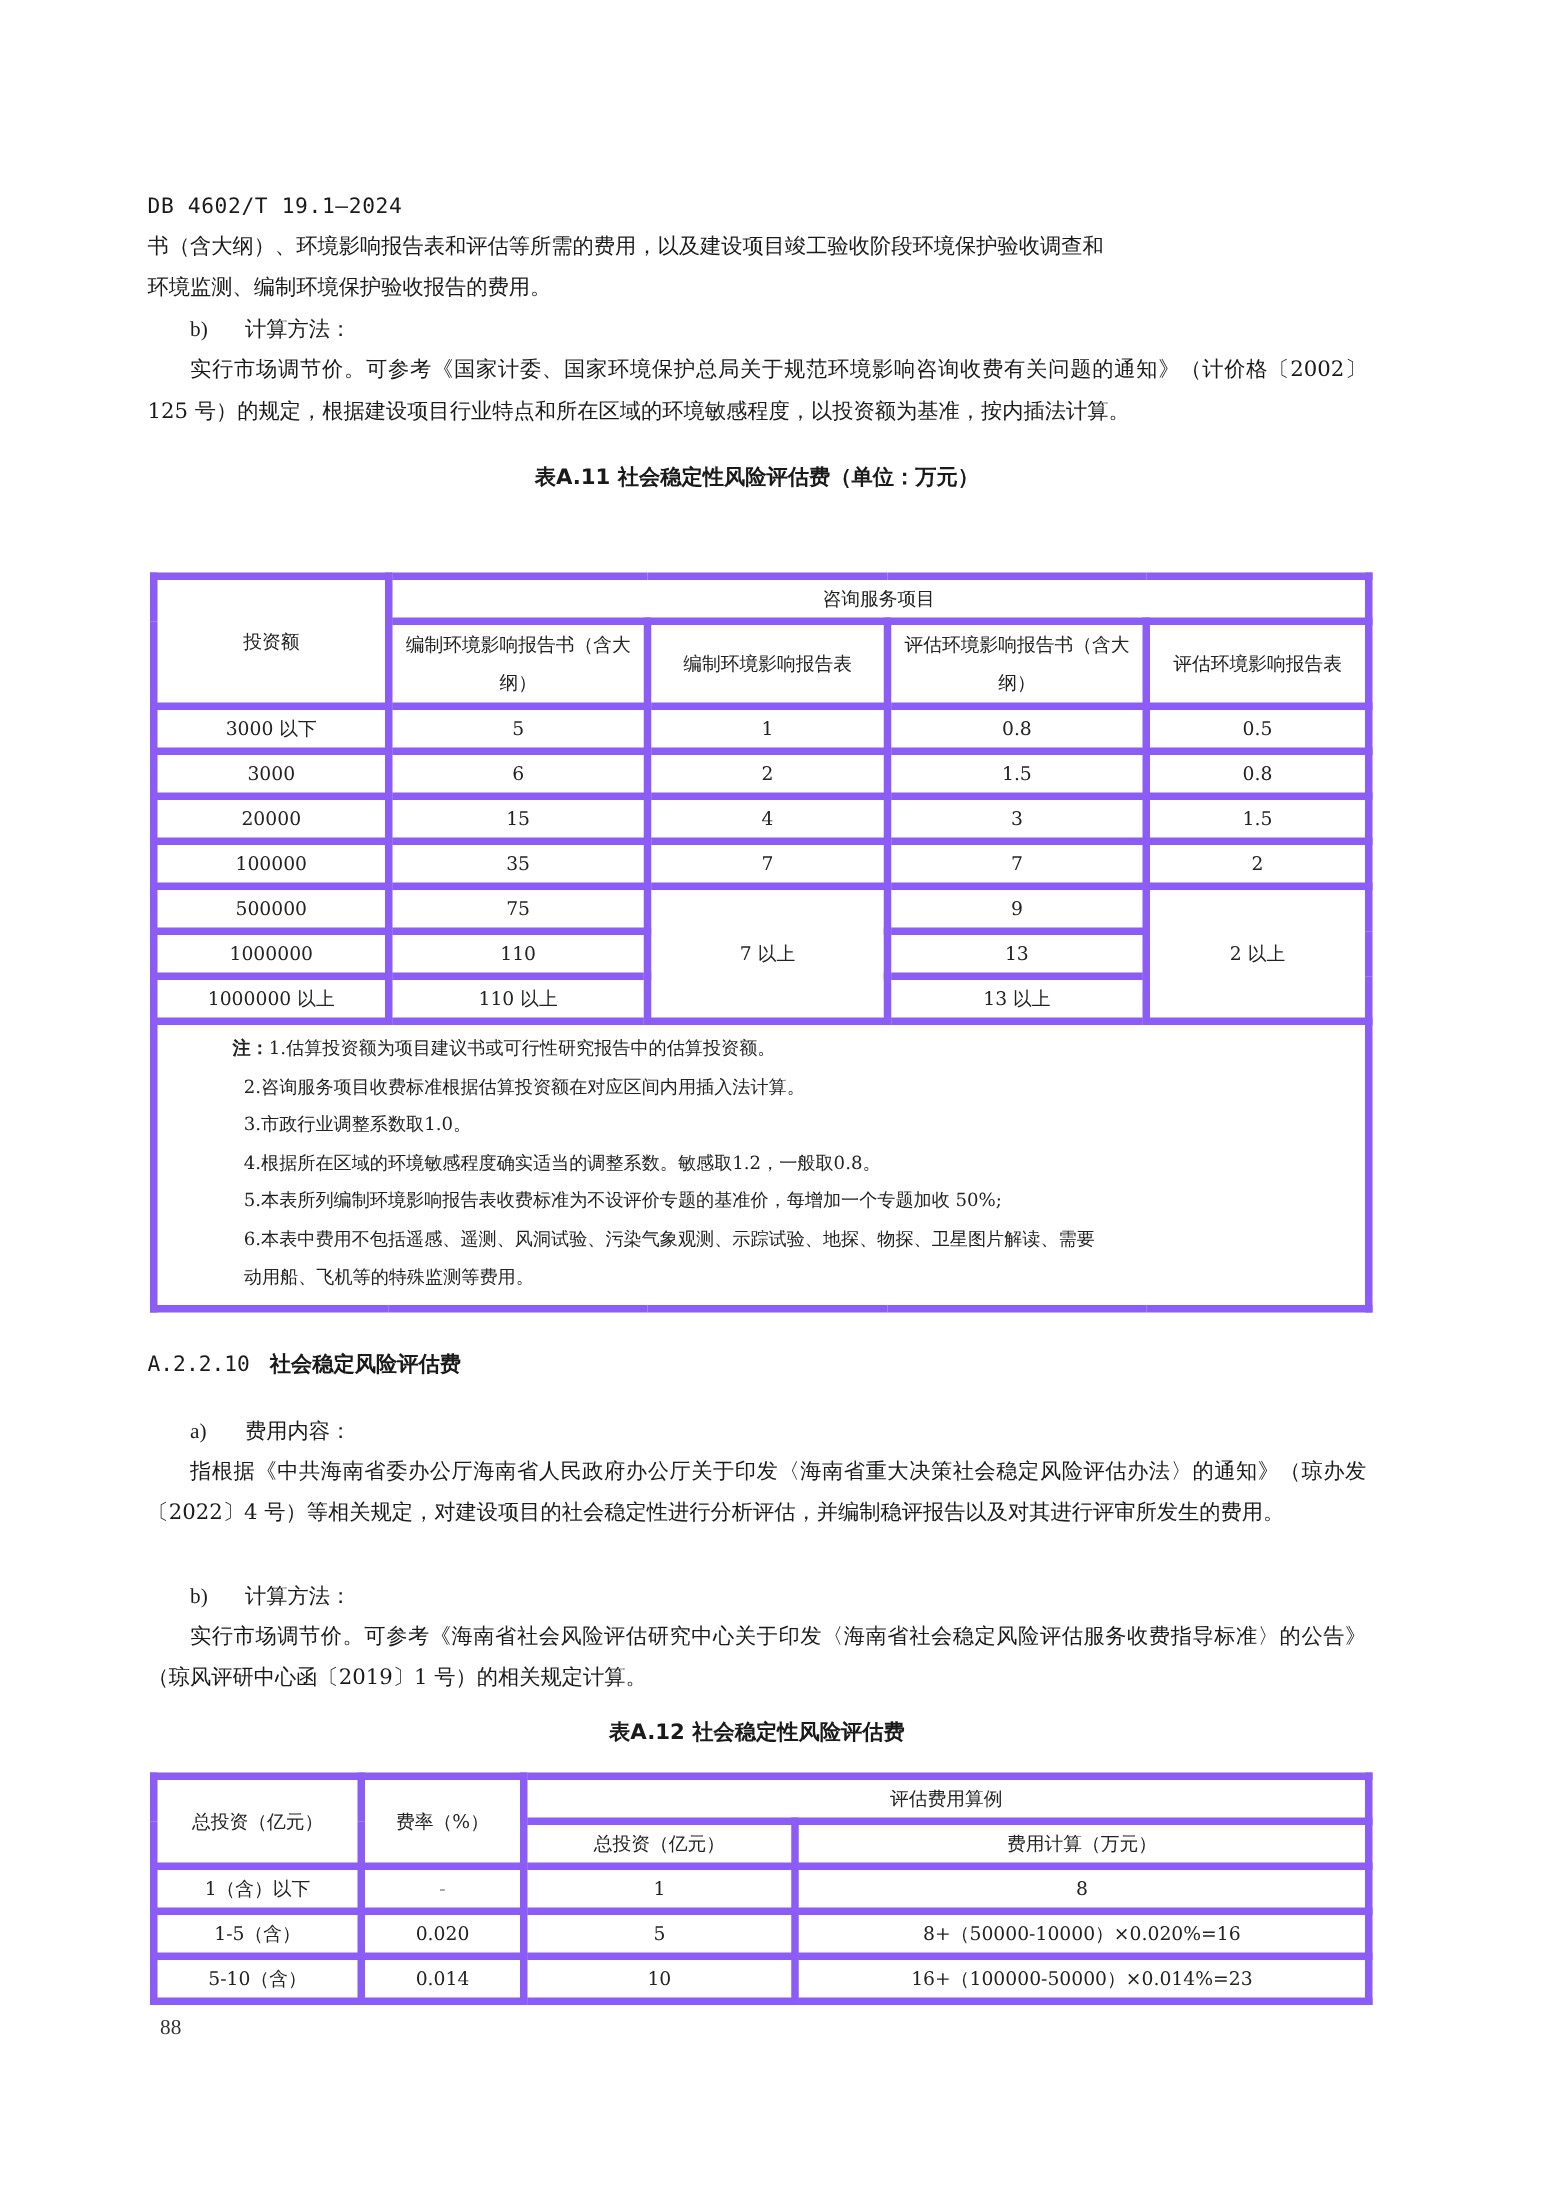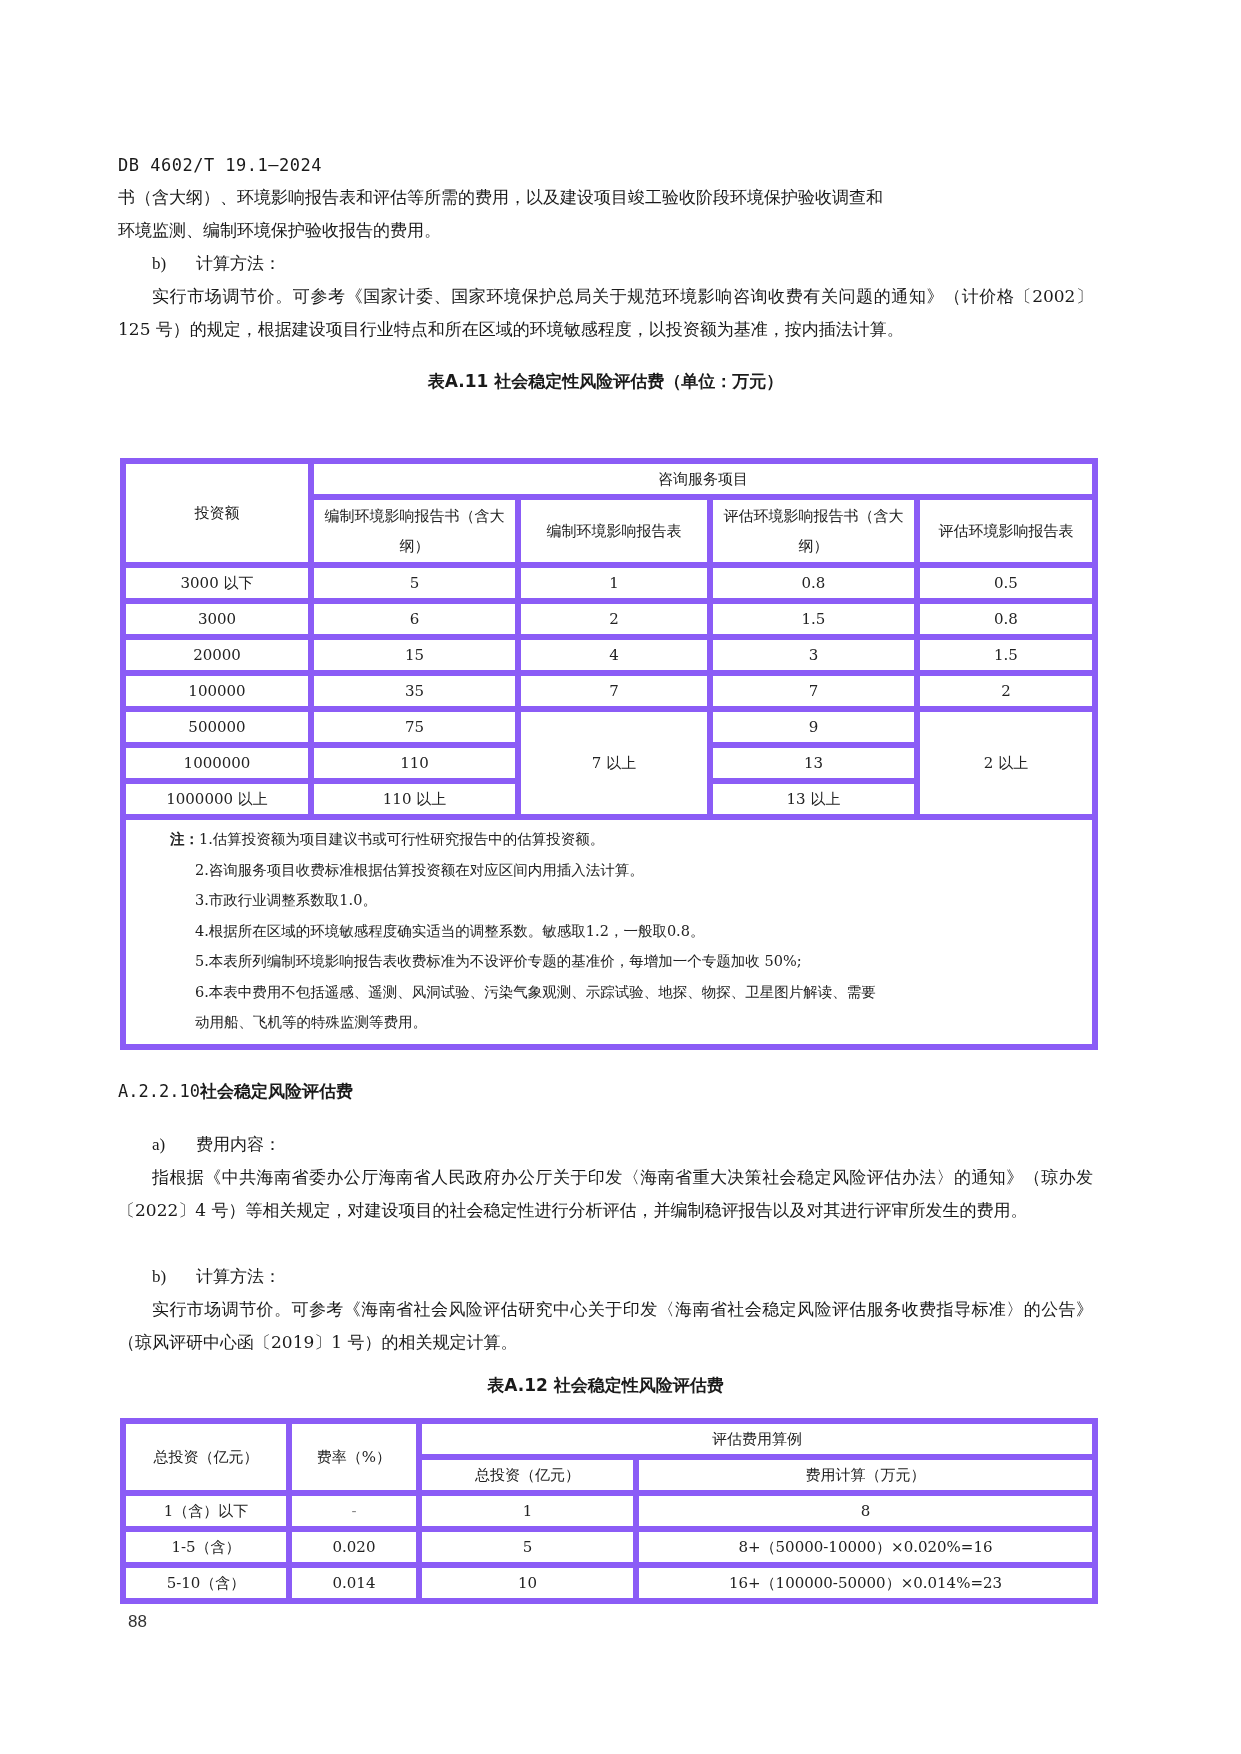--- a/index.html
+++ b/index.html
@@ -6,31 +6,31 @@
   body { width:1241px; height:1754px; position:relative; overflow:hidden;
          font-family:"DejaVu Serif", "Liberation Serif", serif; color:#1a1a1a; }
   .abs { position:absolute; }
   .doc-id { left:118px; top:155px; font-family:"DejaVu Sans Mono","Liberation Mono",monospace; font-size:17px; letter-spacing:0.5px; }
   .para { left:118px; width:975px; font-size:17px; line-height:33px; text-align:justify; }
   .indent { text-indent:34px; }
   .item { left:152px; font-size:17px; line-height:33px; }
   .item .lbl { display:inline-block; width:44px; font-family:"Liberation Serif",serif; }
   .caption { left:118px; width:975px; text-align:center; font-family:"DejaVu Sans","Liberation Sans",sans-serif; font-weight:bold; font-size:17px; }
   .section { left:118px; font-size:17px; font-family:"DejaVu Sans","Liberation Sans",sans-serif; }
-  .section .num { font-family:"DejaVu Sans Mono","Liberation Mono",monospace; font-weight:normal; }
+  .section .num { font-family:"DejaVu Sans Mono","Liberation Mono",monospace; margin-right:16px; font-weight:normal; }
   .section .ttl { font-weight:bold; }
   table.grid { position:absolute; border-collapse:collapse; table-layout:fixed; font-size:15px; color:#222; }
   table.grid td { border:6px solid #8b5cf6; text-align:center; vertical-align:middle; padding:0 4px; line-height:30px; font-family:"DejaVu Serif","Liberation Serif",serif; }
   table.grid { border:2px solid #111; }
   .notes-cell { text-align:left !important; padding:4px 0 6px 44px !important; line-height:30.5px !important; font-size:14.5px; }
   .notes-cell .nlabel { font-weight:bold; font-family:"DejaVu Sans","Liberation Sans",sans-serif; }
   .note-line { display:block; }
-  .note-first { margin-left:0; }
+  .note-first { margin-left:16px; }
   .note-rest { padding-left:25px; }
-  .page-num { left:128px; top:1612px; font-family:Liberation Sans, sans-serif; font-size:17px; color:#333; }
+  .page-num { left:128px; top:1612px; font-family:Liberation Serif, serif; font-size:17px; color:#333; }
 </style>
 </head>
 <body>
 
 <div class="abs doc-id">DB 4602/T 19.1—2024</div>
 
 <div class="abs para" style="top:181px;">书（含大纲）、环境影响报告表和评估等所需的费用，以及建设项目竣工验收阶段环境保护验收调查和</div>
 <div class="abs para" style="top:214px;">环境监测、编制环境保护验收报告的费用。</div>
 
 <div class="abs item" style="top:247px;">

